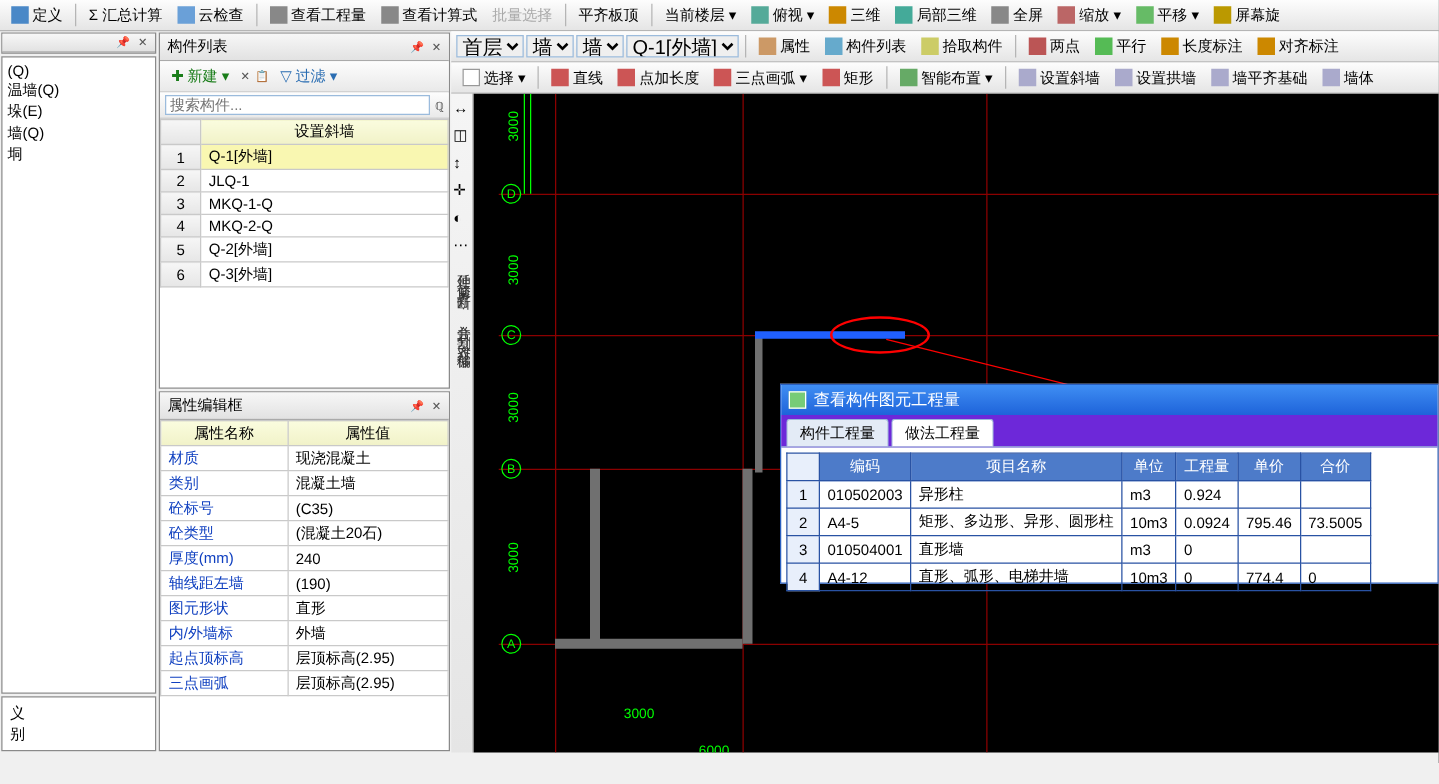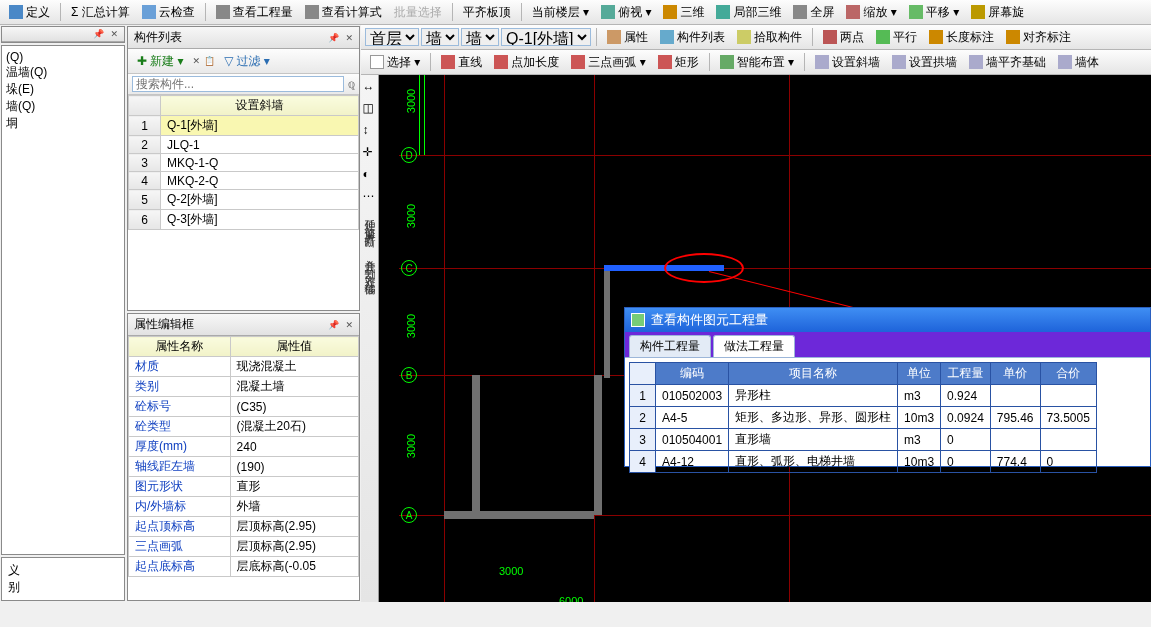--- a/index.html
+++ b/index.html
@@ -289,24 +289,20 @@
               <td>外墙</td>
             </tr>
             <tr>
               <td class="prop-label">起点顶标高</td>
               <td>层顶标高(2.95)</td>
             </tr>
             <tr>
               <td class="prop-label">三点画弧</td>
               <td>层顶标高(2.95)</td>
             </tr>
-            <tr>
-              <td class="prop-label">起点底标高</td>
-              <td>层底标高(-0.05</td>
-            </tr>
           </tbody>
       </table>
     </div>
   </div>
 
   <div class="right-col">
 
     <div class="toolbar">
       <select><option>首层</option></select>
       <select><option>墙</option></select>

